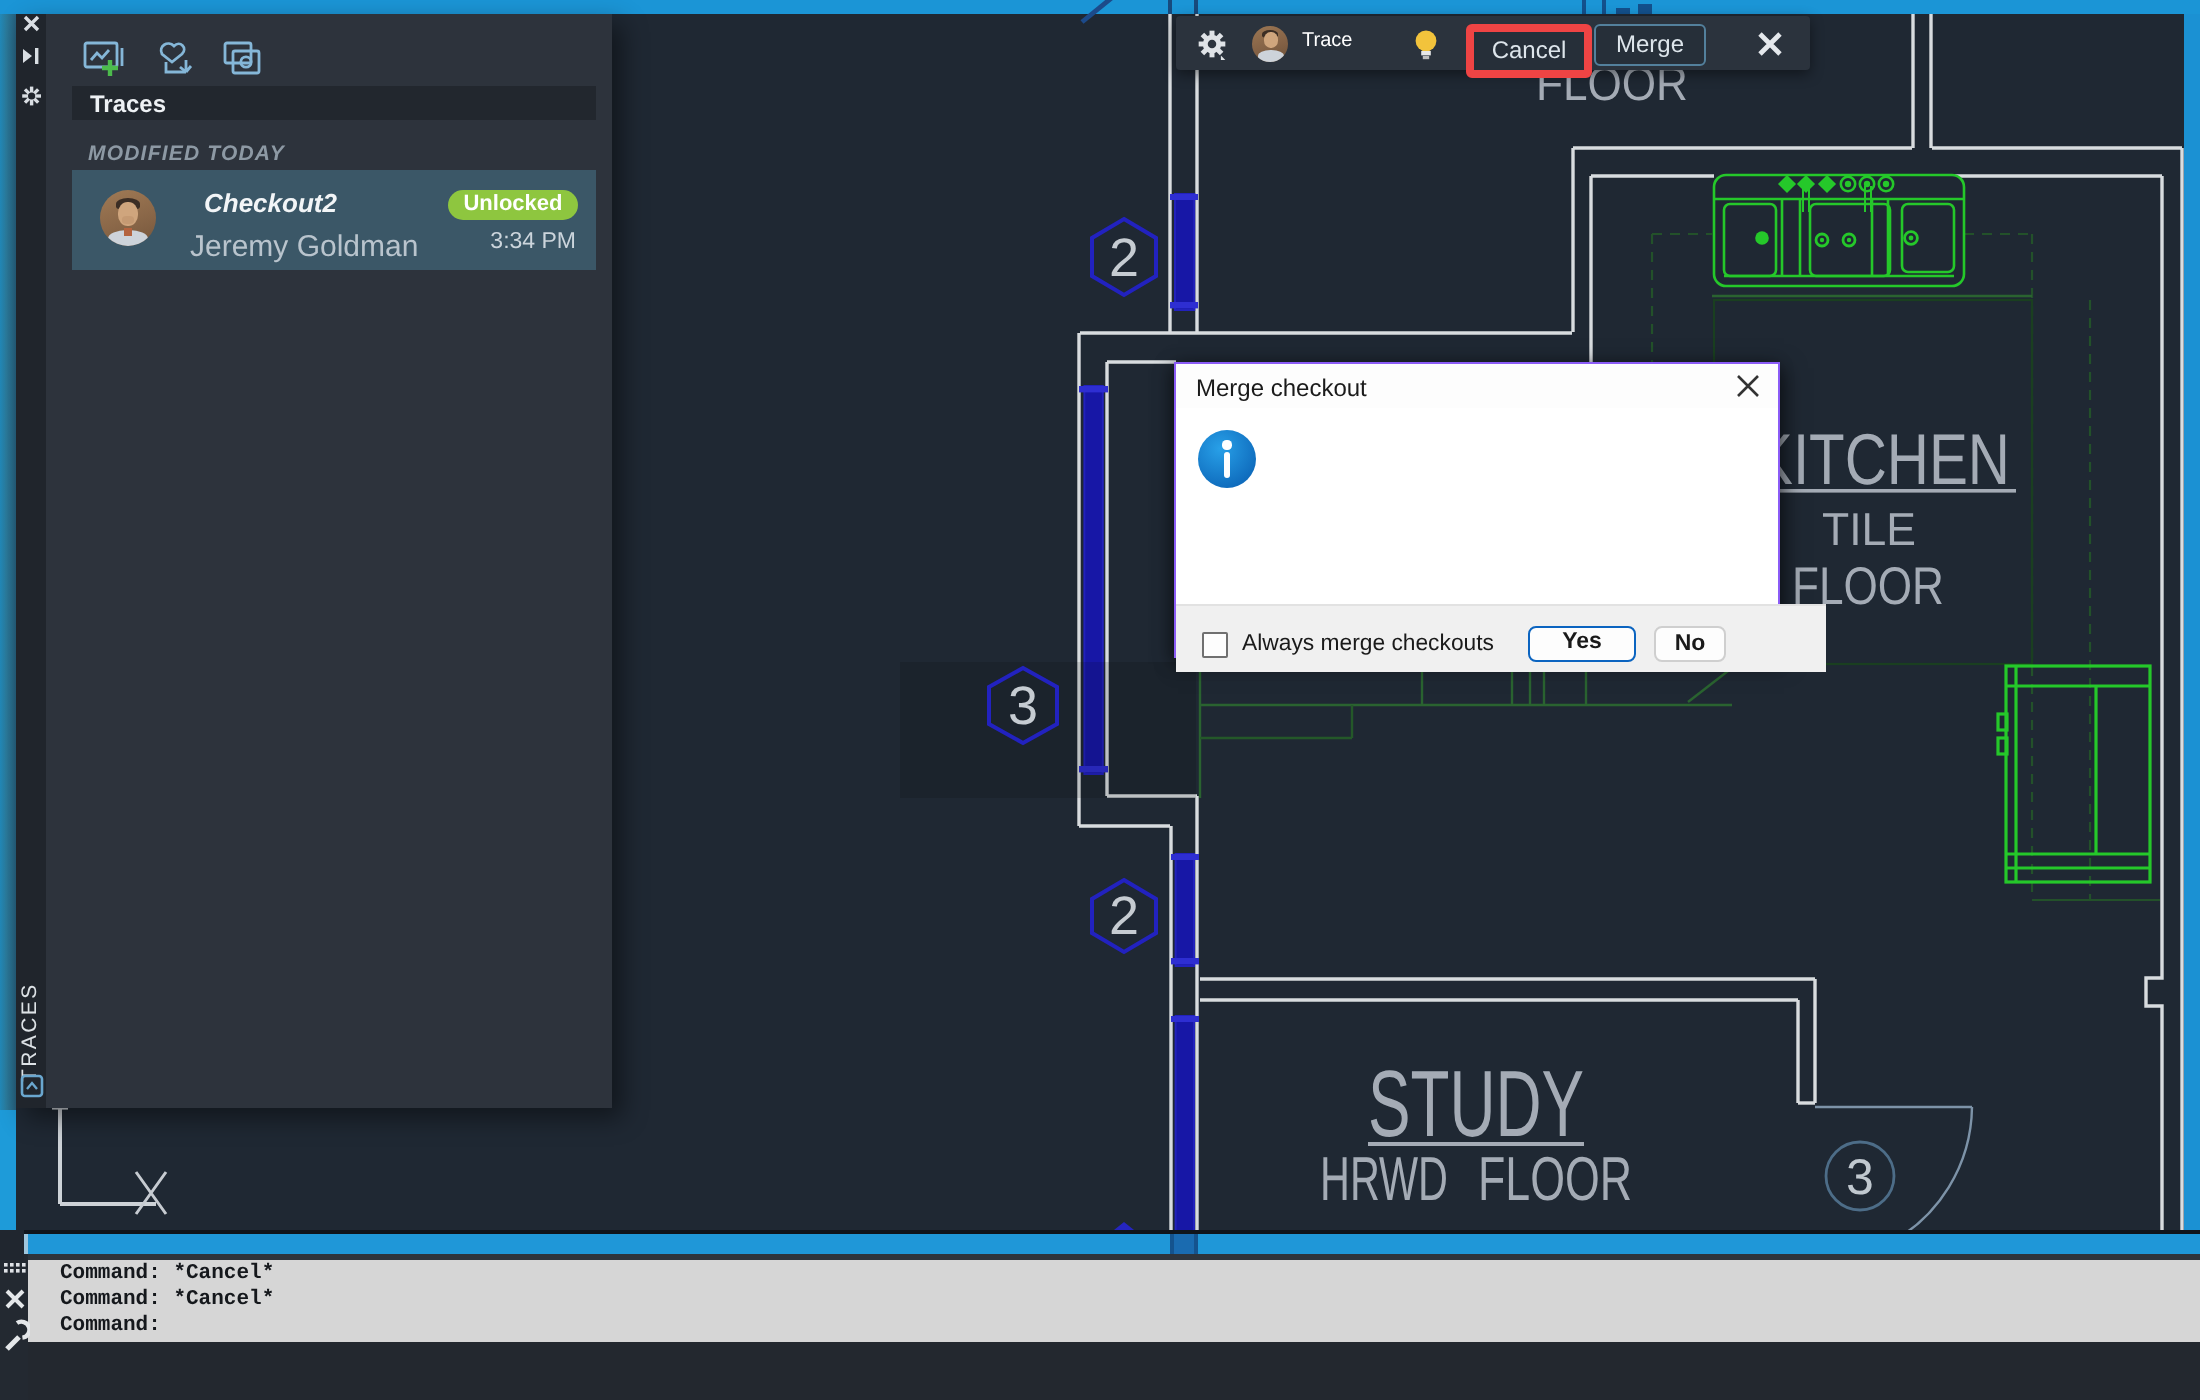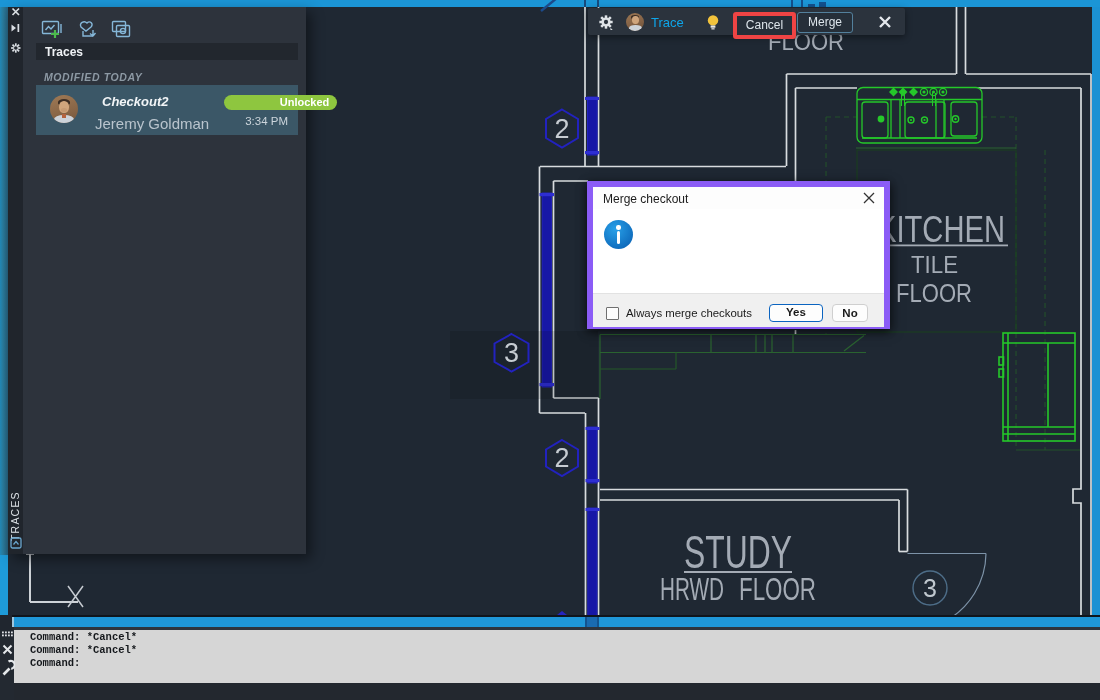--- a/index.html
+++ b/index.html
@@ -12,21 +12,21 @@
   #draw{left:0;top:0;width:1100px;height:617px;background:#1f2833;}
   #bTop{left:0;top:0;width:1100px;height:7px;background:#1b95d6;z-index:6;}
   #bLeft{left:0;top:7px;width:8px;height:610px;background:linear-gradient(90deg,#2289b8 0,#2a7a9b 40%,#26607d 100%);z-index:6;}
   #bRight{left:1092px;top:7px;width:8px;height:610px;background:#1b91d3;z-index:6;}
   #bBottom{left:0;top:617px;width:1100px;height:10px;background:#1f97d8;z-index:6;}
   #bBotEdge{left:0;top:615px;width:1100px;height:2px;background:#10151c;z-index:6;}
   
   .bmark{z-index:7;background:#174a7d;}
   
   #cmdTopEdge{left:0;top:627px;width:1100px;height:3px;background:#2e343c;z-index:6;}
-  #cmd{left:0;top:630px;width:1100px;height:53px;background:#d6d6d6;z-index:6;
+  #cmd{left:0;top:630px;width:1100px;height:41px;background:#d6d6d6;z-index:6;
        font-family:"Liberation Mono",monospace;font-size:10.5px;font-weight:bold;color:#15181c;}
   .cmdline{position:absolute;left:30px;white-space:pre;}
   #cmdBot{left:0;top:683px;width:1100px;height:17px;background:#fbfbfb;z-index:6;border-top:1px solid #c4c4c4;box-sizing:border-box;}
 </style>
 </head>
 <body>
 <div id="stage">
   <div class="abs" id="draw"></div>
 
   <svg class="abs" id="cad" style="left:0;top:0;z-index:2" width="1100" height="617" viewBox="0 0 1100 617">
@@ -226,45 +226,45 @@
       </g>
       <circle cx="9" cy="9" r="5.2" fill="#dfe3e7"></circle>
       <circle cx="9" cy="9" r="2.4" fill="#2b333d"></circle>
       <path d="M14,15.5 l3,3 h-3 z" fill="#dfe3e7"></path>
     </svg>
     <div style="position:absolute;left:38px;top:4.5px;width:18px;height:18px;border-radius:50%;overflow:hidden;background:linear-gradient(160deg,#9c7753,#846246 55%,#6e5138);">
       <div style="position:absolute;left:5px;top:2px;width:8px;height:4px;border-radius:50% 50% 30% 30%;background:#3b2d24;"></div>
       <div style="position:absolute;left:5.5px;top:3.5px;width:7px;height:8px;border-radius:46%;background:#cfa57d;"></div>
       <div style="position:absolute;left:2.5px;top:12.5px;width:13px;height:6px;border-radius:48% 48% 0 0;background:#cdd3da;"></div>
     </div>
-    <div style="position:absolute;left:63px;top:7px;font-size:13px;color:#0ea5e9;">Trace</div>
+    <div style="position:absolute;left:63px;top:7px;font-size:10px;color:#ffffff;">Trace</div>
     <svg style="position:absolute;left:118px;top:5px" width="14" height="19">
       <circle cx="7" cy="7.4" r="5.2" fill="#f2c33c"></circle>
       <rect x="4.6" y="12.5" width="4.8" height="2.2" fill="#e9e9e9"></rect>
       <rect x="5.4" y="15" width="3.2" height="1.6" fill="#bdbdbd"></rect>
     </svg>
     <div style="position:absolute;left:145px;top:3.5px;width:55px;height:19px;background:#262f39;border:4px solid #ef4444;border-radius:3px;color:#dde5eb;font-size:12px;text-align:center;line-height:19px;">Cancel</div>
     <div style="position:absolute;left:209px;top:3.5px;width:54px;height:19px;background:#262f39;border:1px solid #53809c;border-radius:3px;color:#dde5eb;font-size:12px;text-align:center;line-height:19px;">Merge</div>
     <svg style="position:absolute;left:290px;top:7px" width="14" height="14">
       <path d="M2,2 L12,12 M12,2 L2,12" stroke="#e4e8ec" stroke-width="2.4"></path>
     </svg>
   </div>
 
-  <div class="abs" id="dialog" style="left:587px;top:181px;width:303px;height:148px;background:#fff;border:6px solid #8b5cf6;box-sizing:border-box;box-shadow:2px 3px 10px rgba(0,0,0,.55),-2px 2px 8px rgba(0,0,0,.35);z-index:9;font-family:'Liberation Sans',sans-serif;">
+  <div class="abs" id="dialog" style="left:587px;top:181px;width:303px;height:148px;background:#fff;border:1px solid #8b5cf6;box-sizing:border-box;box-shadow:2px 3px 10px rgba(0,0,0,.55),-2px 2px 8px rgba(0,0,0,.35);z-index:9;font-family:'Liberation Sans',sans-serif;">
     <div style="position:absolute;left:0;top:0;width:100%;height:22px;background:#fdfdfd;">
       <div style="position:absolute;left:10px;top:5px;font-size:12px;color:#1b1b1b;">Merge checkout</div>
       <svg style="position:absolute;right:9px;top:5px" width="12" height="12">
         <path d="M1,1 L11,11 M11,1 L1,11" stroke="#333" stroke-width="1.3"></path>
       </svg>
     </div>
     <div style="position:absolute;left:11px;top:33px;width:29px;height:29px;border-radius:50%;background:radial-gradient(circle at 38% 32%,#28a0e8,#0f6cbd 75%);">
       <div style="position:absolute;left:12.1px;top:5px;width:4.5px;height:4.5px;border-radius:50%;background:#fff;"></div>
       <div style="position:absolute;left:12.6px;top:11px;width:3.6px;height:13px;border-radius:2px;background:#fff;"></div>
     </div>
-    <div style="position:absolute;left:0;top:106px;width:100%;height:33px;background:#f0f0f0;border-top:1px solid #e2e2e2;">
+    <div style="position:absolute;left:0;top:120px;width:100%;height:33px;background:#f0f0f0;border-top:1px solid #e2e2e2;padding-left:24px;">
       <div style="position:absolute;left:13px;top:13px;width:11px;height:11px;background:#fdfdfd;border:1.2px solid #707070;border-radius:1px;"></div>
       <div style="position:absolute;left:33px;top:12.5px;font-size:11.4px;color:#1a1a1a;">Always merge checkouts</div>
       <div style="position:absolute;left:176px;top:10px;width:54px;height:18px;background:#fdfdfd;border:1.6px solid #0b64c0;border-radius:4px;box-sizing:border-box;font-size:11.5px;color:#1a1a1a;text-align:center;line-height:15px;font-weight:bold;">Yes</div>
       <div style="position:absolute;left:239px;top:10px;width:36px;height:18px;background:#fdfdfd;border:1px solid #cfcfcf;border-radius:4px;box-sizing:border-box;font-size:11.5px;color:#1a1a1a;text-align:center;line-height:16px;font-weight:bold;">No</div>
     </div>
   </div>
 
   <div class="abs" id="panel" style="left:8px;top:7px;width:298px;height:547px;z-index:8;box-shadow:5px 5px 12px rgba(0,0,0,.45);">
 
     <div style="position:absolute;left:0;top:0;width:14.5px;height:100%;background:#20252c;"></div>
@@ -315,21 +315,21 @@
 
     <div style="position:absolute;left:28px;top:78px;width:262px;height:50px;background:#3b5767;">
       <div style="position:absolute;left:14px;top:10px;width:28px;height:28px;border-radius:50%;overflow:hidden;background:linear-gradient(160deg,#a07a55,#8a6748 55%,#75563c);">
         <div style="position:absolute;left:8px;top:3.5px;width:12px;height:6px;border-radius:50% 50% 30% 30%;background:#3b2d24;"></div>
         <div style="position:absolute;left:8.8px;top:5.5px;width:10.4px;height:12px;border-radius:46%;background:#cfa57d;"></div>
         <div style="position:absolute;left:11px;top:12.5px;width:6px;height:4px;border-radius:40%;background:#c59a73;"></div>
         <div style="position:absolute;left:4px;top:19.5px;width:20px;height:9px;border-radius:48% 48% 0 0;background:#cdd3da;"></div>
         <div style="position:absolute;left:12px;top:19px;width:4px;height:4px;background:#b4633f;"></div>
       </div>
       <div style="position:absolute;left:66px;top:9px;font-size:13px;font-weight:bold;color:#f2f5f7;font-style:italic;">Checkout2</div>
-      <div style="position:absolute;left:188px;top:9.5px;width:65px;height:15px;background:#8ec63f;border-radius:8px;color:#fff;font-size:11px;font-weight:bold;text-align:center;line-height:15px;padding-left:48px;">Unlocked</div>
+      <div style="position:absolute;left:188px;top:9.5px;width:65px;height:15px;background:#8ec63f;border-radius:8px;color:#fff;font-size:11px;font-weight:bold;text-align:center;line-height:15px;">Unlocked</div>
       <div style="position:absolute;left:59px;top:30px;font-size:15px;color:#b9c4cd;">Jeremy Goldman</div>
       <div style="position:absolute;right:10px;top:30px;font-size:11.5px;color:#ccd5dc;">3:34 PM</div>
     </div>
   </div>
 
   <div class="abs" id="cmdTopEdge"></div>
   <div class="abs" id="cmd">
     <div class="cmdline" style="top:1px;">Command: *Cancel*</div>
     <div class="cmdline" style="top:14px;">Command: *Cancel*</div>
     <div class="cmdline" style="top:27px;">Command:</div>

